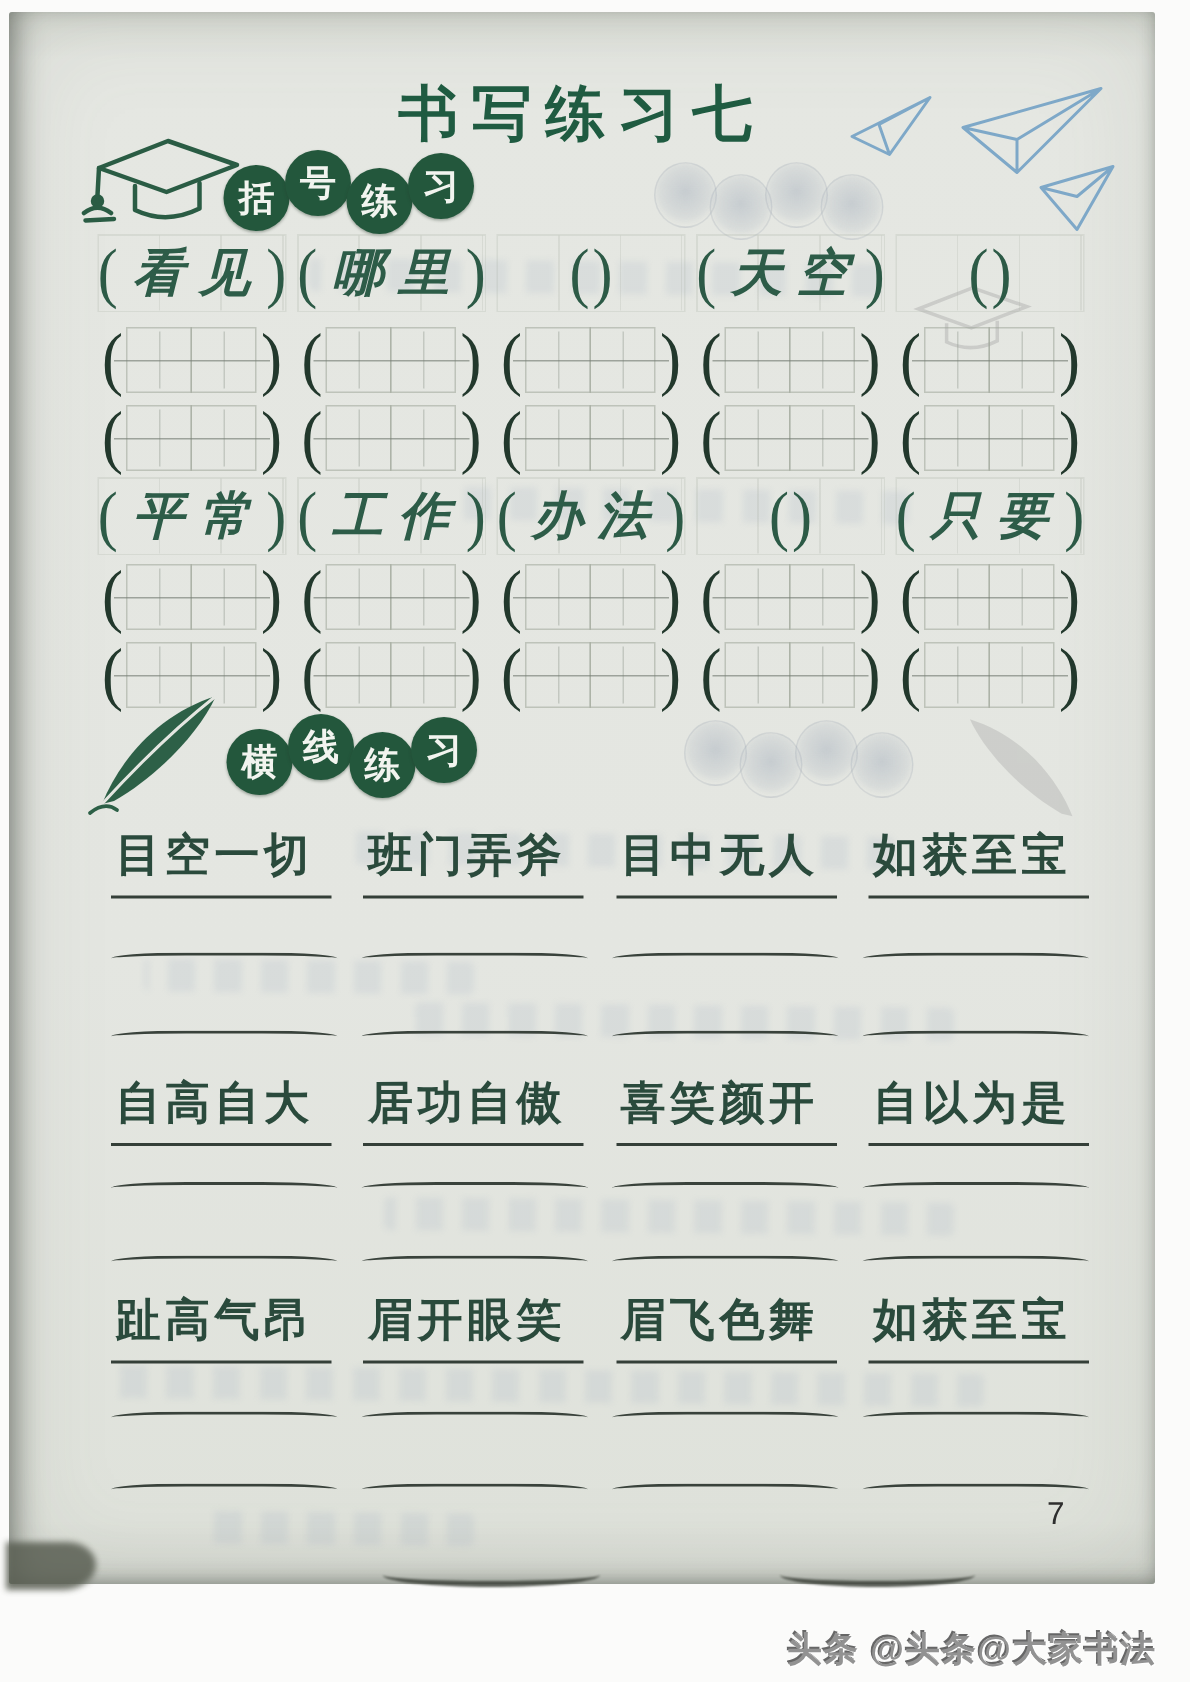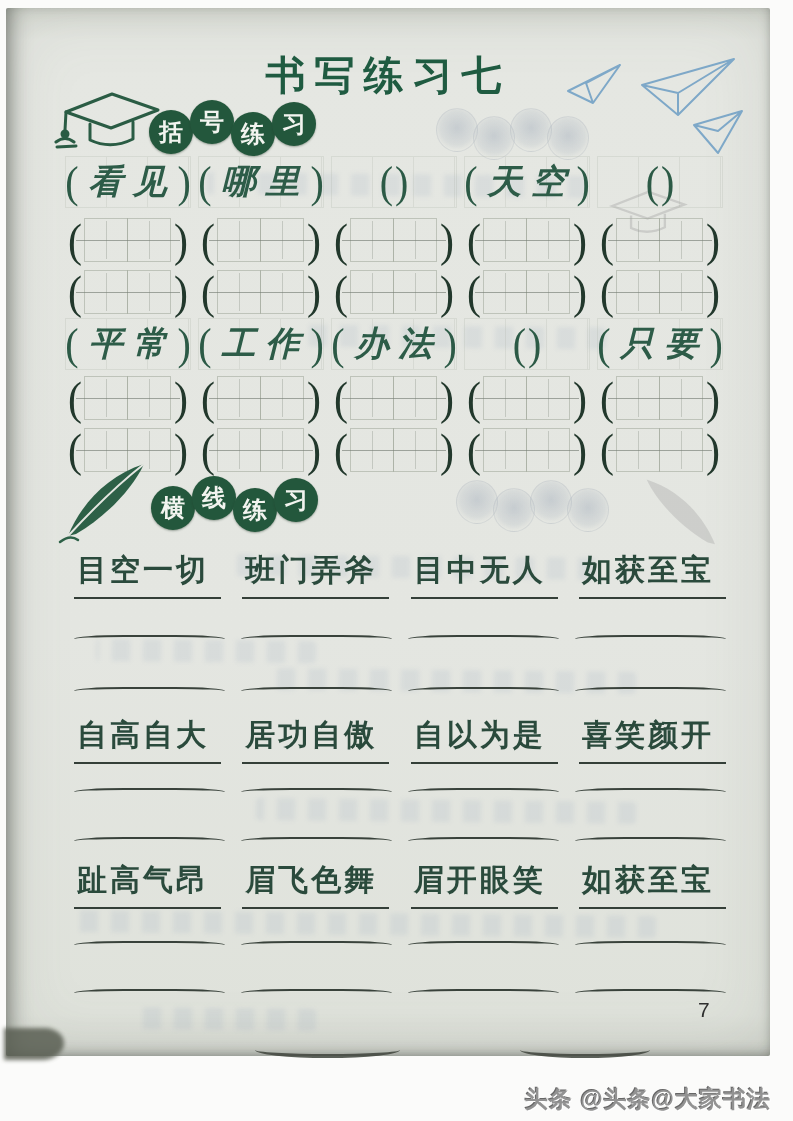--- a/index.html
+++ b/index.html
@@ -414,40 +414,40 @@
     <div class="lrow" style="top:679px;">
       <span class="lseg"></span>
         <span class="lseg"></span>
         <span class="lseg"></span>
         <span class="lseg"></span>
     </div>
 
     <div class="irow" style="top:707px;">
       <span class="idiom">自高自大</span>
       <span class="idiom">居功自傲</span>
+      <span class="idiom">喜笑颜开</span>
       <span class="idiom">自以为是</span>
-      <span class="idiom">喜笑颜开</span>
     </div>
     <div class="lrow" style="top:780px;">
       <span class="lseg"></span>
         <span class="lseg"></span>
         <span class="lseg"></span>
         <span class="lseg"></span>
     </div>
     <div class="lrow" style="top:829px;">
       <span class="lseg"></span>
         <span class="lseg"></span>
         <span class="lseg"></span>
         <span class="lseg"></span>
     </div>
 
     <div class="irow" style="top:852px;text-align:center;">
       <span class="idiom">趾高气昂</span>
+      <span class="idiom">眉开眼笑</span>
       <span class="idiom">眉飞色舞</span>
-      <span class="idiom">眉开眼笑</span>
       <span class="idiom">如获至宝</span>
     </div>
     <div class="lrow" style="top:933px;">
       <span class="lseg"></span>
         <span class="lseg"></span>
         <span class="lseg"></span>
         <span class="lseg"></span>
     </div>
     <div class="lrow" style="top:981px;">
       <span class="lseg"></span>

